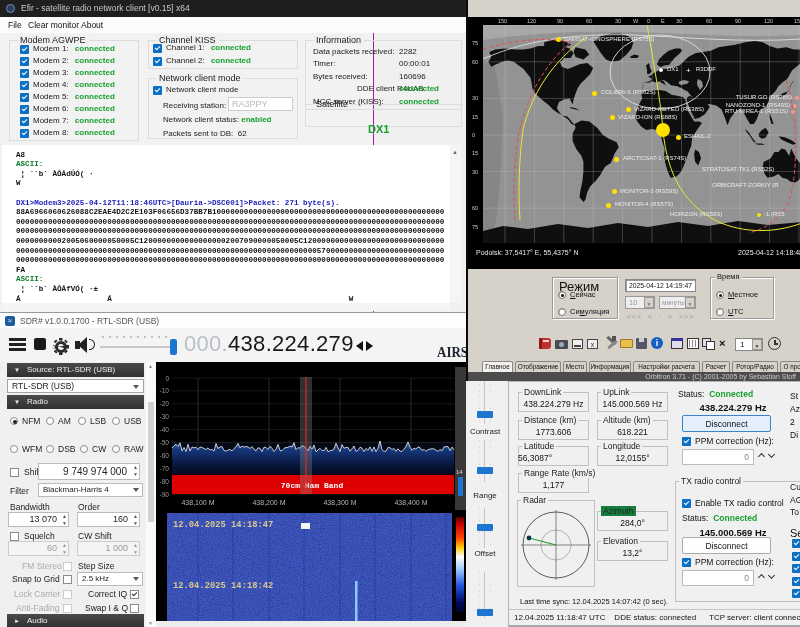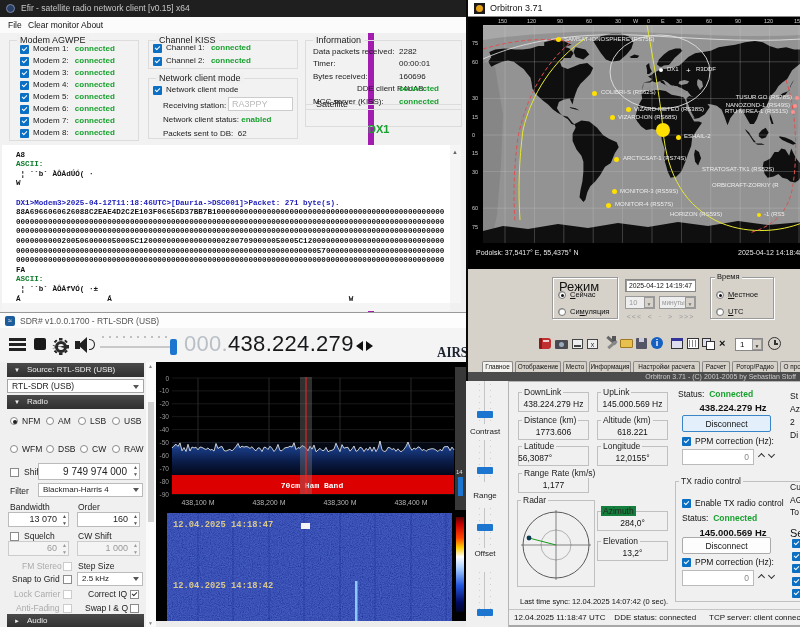--- a/index.html
+++ b/index.html
@@ -9,21 +9,21 @@
 .grp>.lbl{position:absolute;top:-6px;left:7px;background:#f0f0f0;padding:0 3px;font-size:9px;color:#222;}
 .cb{position:absolute;width:9px;height:9px;background:#0b6fc4;border-radius:1px;}
 .cb b{position:absolute;left:1.5px;top:1.5px;width:5px;height:3px;border-left:1.6px solid #fff;border-bottom:1.6px solid #fff;transform:rotate(-45deg);}
 .ck{position:absolute;left:1px;top:1px;width:5px;height:3px;border-left:1.5px solid #333;border-bottom:1.5px solid #333;transform:rotate(-45deg);}
 .cbw{position:absolute;width:9px;height:9px;background:#fff;border:1px solid #8b8b8b;}
 .row{position:absolute;font-size:8px;color:#1a1a1a;white-space:nowrap;}
 .grn{color:#18a12e;font-weight:bold;}
 </style></head>
 <body>
 
-<div class="win" id="efir" style="left:0;top:0;width:374px;height:312px;background:#f2f2f2;border-right:6px solid #a21caf;">
+<div class="win" id="efir" style="left:0;top:0;width:374px;height:312px;background:#f2f2f2;border-right:1px solid #a21caf;">
   <div class="abs" style="left:0;top:0;width:466px;height:17px;background:#1f1f1f;">
     <div class="abs" style="left:6px;top:4px;width:9px;height:9px;border-radius:50%;background:#2b3f66;border:1px solid #7a8aaa;"></div>
     <div class="abs" style="left:21px;top:3px;font-size:8.5px;color:#c8c8c8;">Efir - satellite radio network client [v0.15] x64</div>
   </div>
   <div class="abs" style="left:0;top:17px;width:466px;height:16px;background:#fbfbfb;">
     <span class="abs" style="left:8px;top:2.5px;font-size:8.5px;color:#111;">File</span>
     <span class="abs" style="left:28px;top:2.5px;font-size:8.5px;color:#111;">Clear monitor</span>
     <span class="abs" style="left:81px;top:2.5px;font-size:8.5px;color:#111;">About</span>
   </div>
 
@@ -380,26 +380,20 @@
       <div class="abs" style="left:24px;top:240px;width:1px;height:1px;background:#cfcfcf;"></div>
 <div class="abs" style="left:13px;top:246px;width:1px;height:1px;background:#cfcfcf;"></div>
       <div class="abs" style="left:24px;top:246px;width:1px;height:1px;background:#cfcfcf;"></div>
 <div class="abs" style="left:13px;top:252px;width:1px;height:1px;background:#cfcfcf;"></div>
       <div class="abs" style="left:24px;top:252px;width:1px;height:1px;background:#cfcfcf;"></div>
 <div class="abs" style="left:11px;top:247px;width:16px;height:7px;background:#1c76cf;border-radius:1px;"></div>
     </div>
 </div>
 
 <div class="win" id="orb" style="left:466px;top:0;width:334px;height:381px;background:#d6d2ca;border-left:2px solid #0a0a0a;">
-  <div class="abs" style="left:0;top:0;width:332px;height:17px;background:#fff;border-bottom:1px solid #888;">
-    <div class="abs" style="left:6px;top:3px;width:11px;height:11px;background:#1a1a1a;">
-        <div class="abs" style="left:2px;top:2px;width:7px;height:7px;background:#e8a21a;border-radius:50%;"></div>
-      </div>
-    <div class="abs" style="left:22px;top:3px;font-size:9px;color:#111;">Orbitron 3.71</div>
-  </div>
   <div class="abs" id="orbmap" style="left:0;top:17px;width:332px;height:252px;background:#000;">
       <svg width="319" height="226" style="position:absolute;left:15px;top:8px;">
 <rect width="319" height="218" fill="#939393"></rect>
 <path d="M0,15 C50,8 100,5 150,7 C210,9 265,13 319,10 L319,0 L0,0 Z" fill="#a8a8a8"></path>
 <polygon points="0,34 12,42 20,90 18,140 14,190 8,218 0,218" fill="#7b7b7b" opacity="0.55"></polygon>
 <g fill="#0f0f0f">
 <polygon points="6.3,27.0 12.2,24.6 22.0,23.4 31.8,24.6 39.6,24.6 47.5,23.4 55.3,20.9 63.2,20.9 71.0,19.7 78.8,20.9 86.7,23.4 90.6,28.3 87.7,33.1 80.8,34.4 76.9,36.8 78.8,41.7 84.7,44.1 90.6,41.7 96.5,39.2 104.3,38.0 110.2,42.9 107.3,49.0 102.4,53.9 97.5,58.8 94.5,63.6 92.6,68.5 90.6,74.6 89.6,79.5 86.7,73.4 80.8,74.6 75.9,77.1 73.9,83.2 76.9,88.0 80.8,91.7 84.7,94.1 88.6,99.0 92.6,100.2 89.6,97.8 84.7,91.7 79.8,90.5 74.9,88.0 70.0,84.4 65.1,79.5 60.2,75.8 56.3,72.2 52.4,68.5 49.4,63.6 48.5,57.5 47.5,52.7 44.5,49.0 40.6,44.1 35.7,40.5 30.8,36.8 24.9,35.6 19.1,36.8 13.2,39.2 8.3,41.7 5.3,36.8 8.3,31.9"></polygon>
 <polygon points="61.2,17.3 71.0,14.8 80.8,16.1 88.6,19.7 80.8,22.2 69.0,23.4 61.2,20.9"></polygon>
 <polygon points="92.6,22.2 102.4,24.6 106.3,29.5 100.4,34.4 92.6,31.9 90.6,27.0"></polygon>
 <polygon points="110.2,16.1 118.0,11.2 127.8,8.7 137.6,8.7 145.5,11.2 150.4,17.3 148.4,23.4 143.5,29.5 136.7,35.6 128.8,36.8 122.9,34.4 118.0,28.3 114.1,22.2"></polygon>

